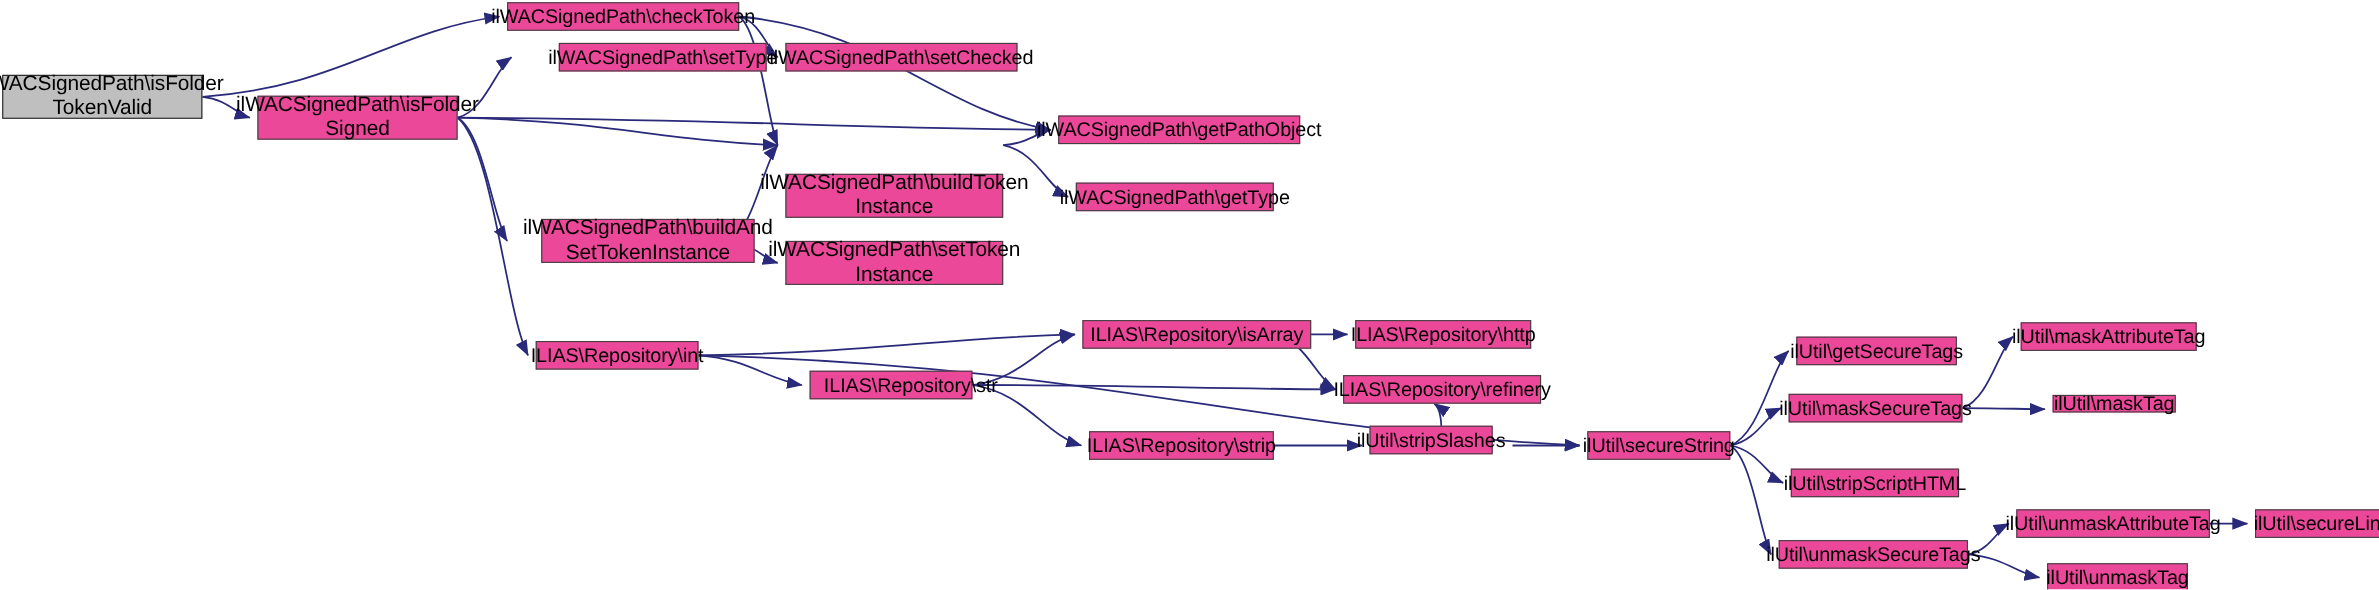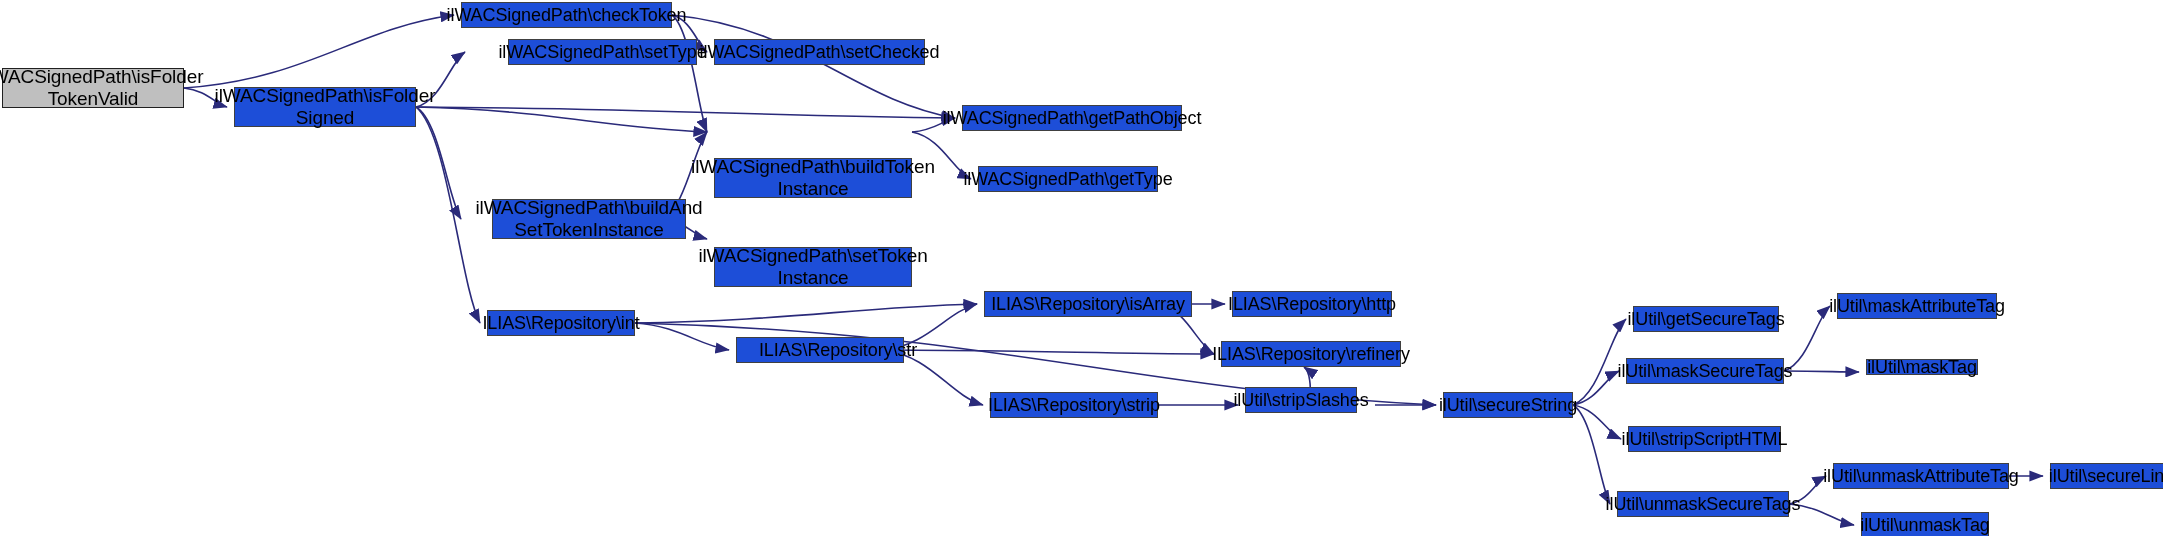--- a/index.html
+++ b/index.html
@@ -20,21 +20,21 @@
     left: 0;
     top: 0;
     width: 2163px;
     height: 536px;
     pointer-events: none;
   }
   .node {
     position: absolute;
     box-sizing: border-box;
     border: 1px solid #404040;
-    background: #1d4ed8;
+    background: #ec4899;
     color: #000000;
     font-size: 19px;
     line-height: 22px;
     display: flex;
     align-items: center;
     justify-content: center;
     text-align: center;
     white-space: pre-line;
     letter-spacing: -0.1px;
     z-index: 2;
@@ -102,24 +102,24 @@
 Signed</div>
       <div class="node small" style="left: 461px; top: 2px; width: 211px; height: 26px;">ilWACSignedPath\checkToken</div>
       <div class="node small" style="left: 472px; top: 39px; width: 189px; height: 26px; margin-left: 36px;">ilWACSignedPath\setType</div>
       <div class="node small" style="left: 714px; top: 39px; width: 211px; height: 26px; text-align: center;">ilWACSignedPath\setChecked</div>
       <div class="node small" style="left: 962px; top: 105px; width: 220px; height: 26px;">ilWACSignedPath\getPathObject</div>
       <div class="node" style="left: 714px; top: 112px; width: 198px; height: 40px; margin-top: 46px;">ilWACSignedPath\buildToken
 Instance</div>
       <div class="node small" style="left: 978px; top: 166px; width: 180px; height: 26px;">ilWACSignedPath\getType</div>
       <div class="node" style="left: 492px; top: 199px; width: 194px; height: 40px;">ilWACSignedPath\buildAnd
 SetTokenInstance</div>
-      <div class="node" style="left: 714px; top: 219px; width: 198px; height: 40px; margin-top: 28px;">ilWACSignedPath\setToken
+      <div class="node" style="left: 714px; top: 219px; width: 198px; height: 40px;">ilWACSignedPath\setToken
 Instance</div>
       <div class="node small" style="left: 487px; top: 310px; width: 148px; height: 26px;">ILIAS\Repository\int</div>
-      <div class="node small" style="left: 736px; top: 337px; width: 168px; height: 26px; padding-left: 36px;">ILIAS\Repository\str</div>
+      <div class="node small" style="left: 736px; top: 337px; width: 148px; height: 26px; padding-left: 36px;">ILIAS\Repository\str</div>
       <div class="node small" style="left: 984px; top: 291px; width: 208px; height: 26px;">ILIAS\Repository\isArray</div>
       <div class="node small" style="left: 990px; top: 392px; width: 168px; height: 26px;">ILIAS\Repository\strip</div>
       <div class="node small" style="left: 1232px; top: 291px; width: 160px; height: 26px;">ILIAS\Repository\http</div>
       <div class="node small" style="left: 1221px; top: 341px; width: 180px; height: 26px;">ILIAS\Repository\refinery</div>
       <div class="node small" style="left: 1245px; top: 387px; width: 112px; height: 26px;">ilUtil\stripSlashes</div>
       <div class="node small" style="left: 1443px; top: 392px; width: 130px; height: 26px;">ilUtil\secureString</div>
       <div class="node small" style="left: 1633px; top: 306px; width: 146px; height: 26px;">ilUtil\getSecureTags</div>
       <div class="node small" style="left: 1626px; top: 358px; width: 158px; height: 26px;">ilUtil\maskSecureTags</div>
       <div class="node small" style="left: 1628px; top: 426px; width: 153px; height: 26px;">ilUtil\stripScriptHTML</div>
       <div class="node small" style="left: 1617px; top: 491px; width: 172px; height: 26px;">ilUtil\unmaskSecureTags</div>

